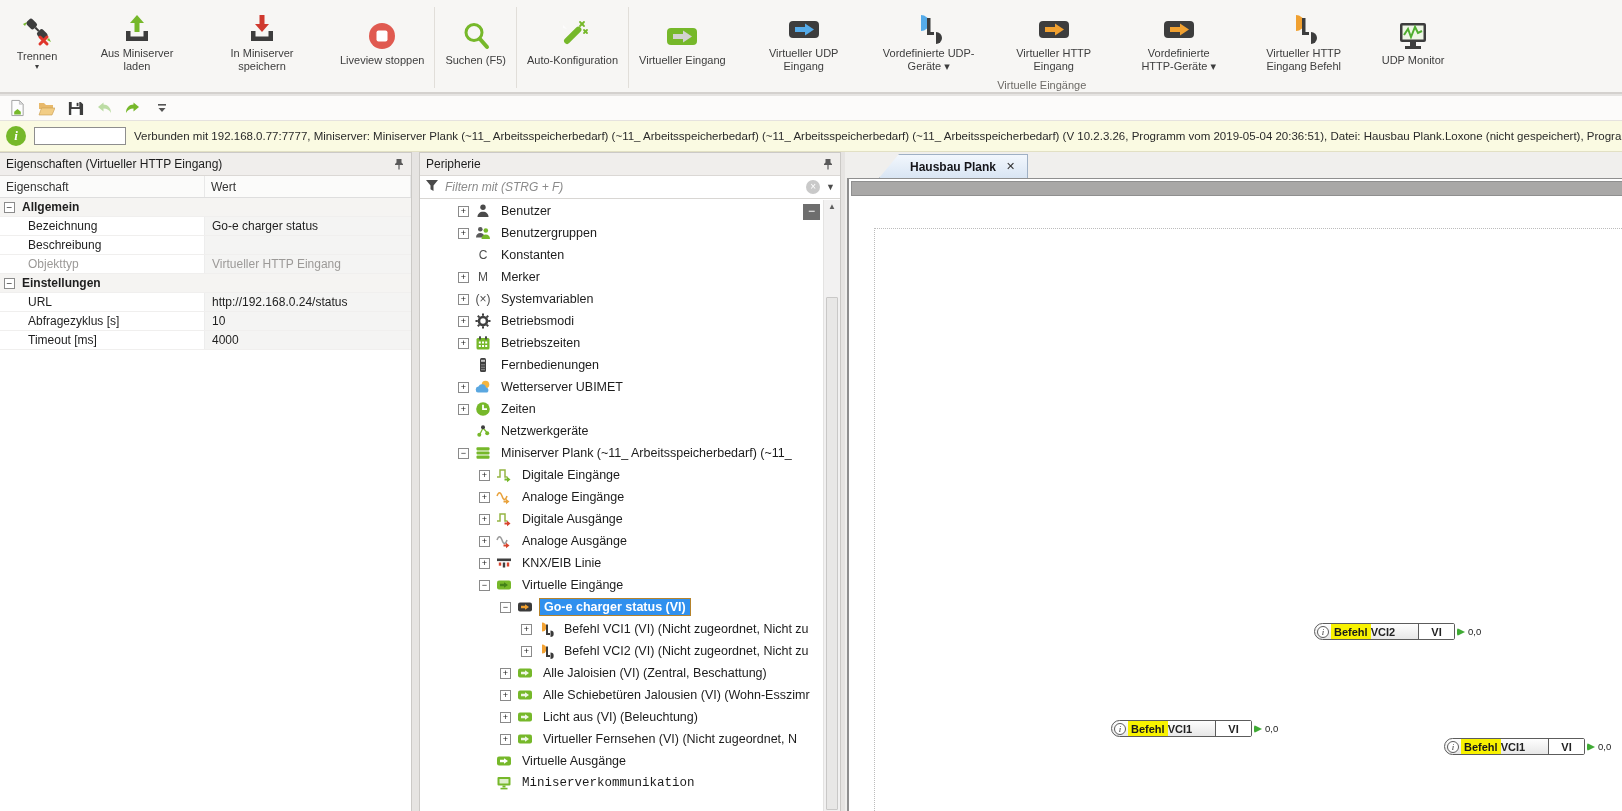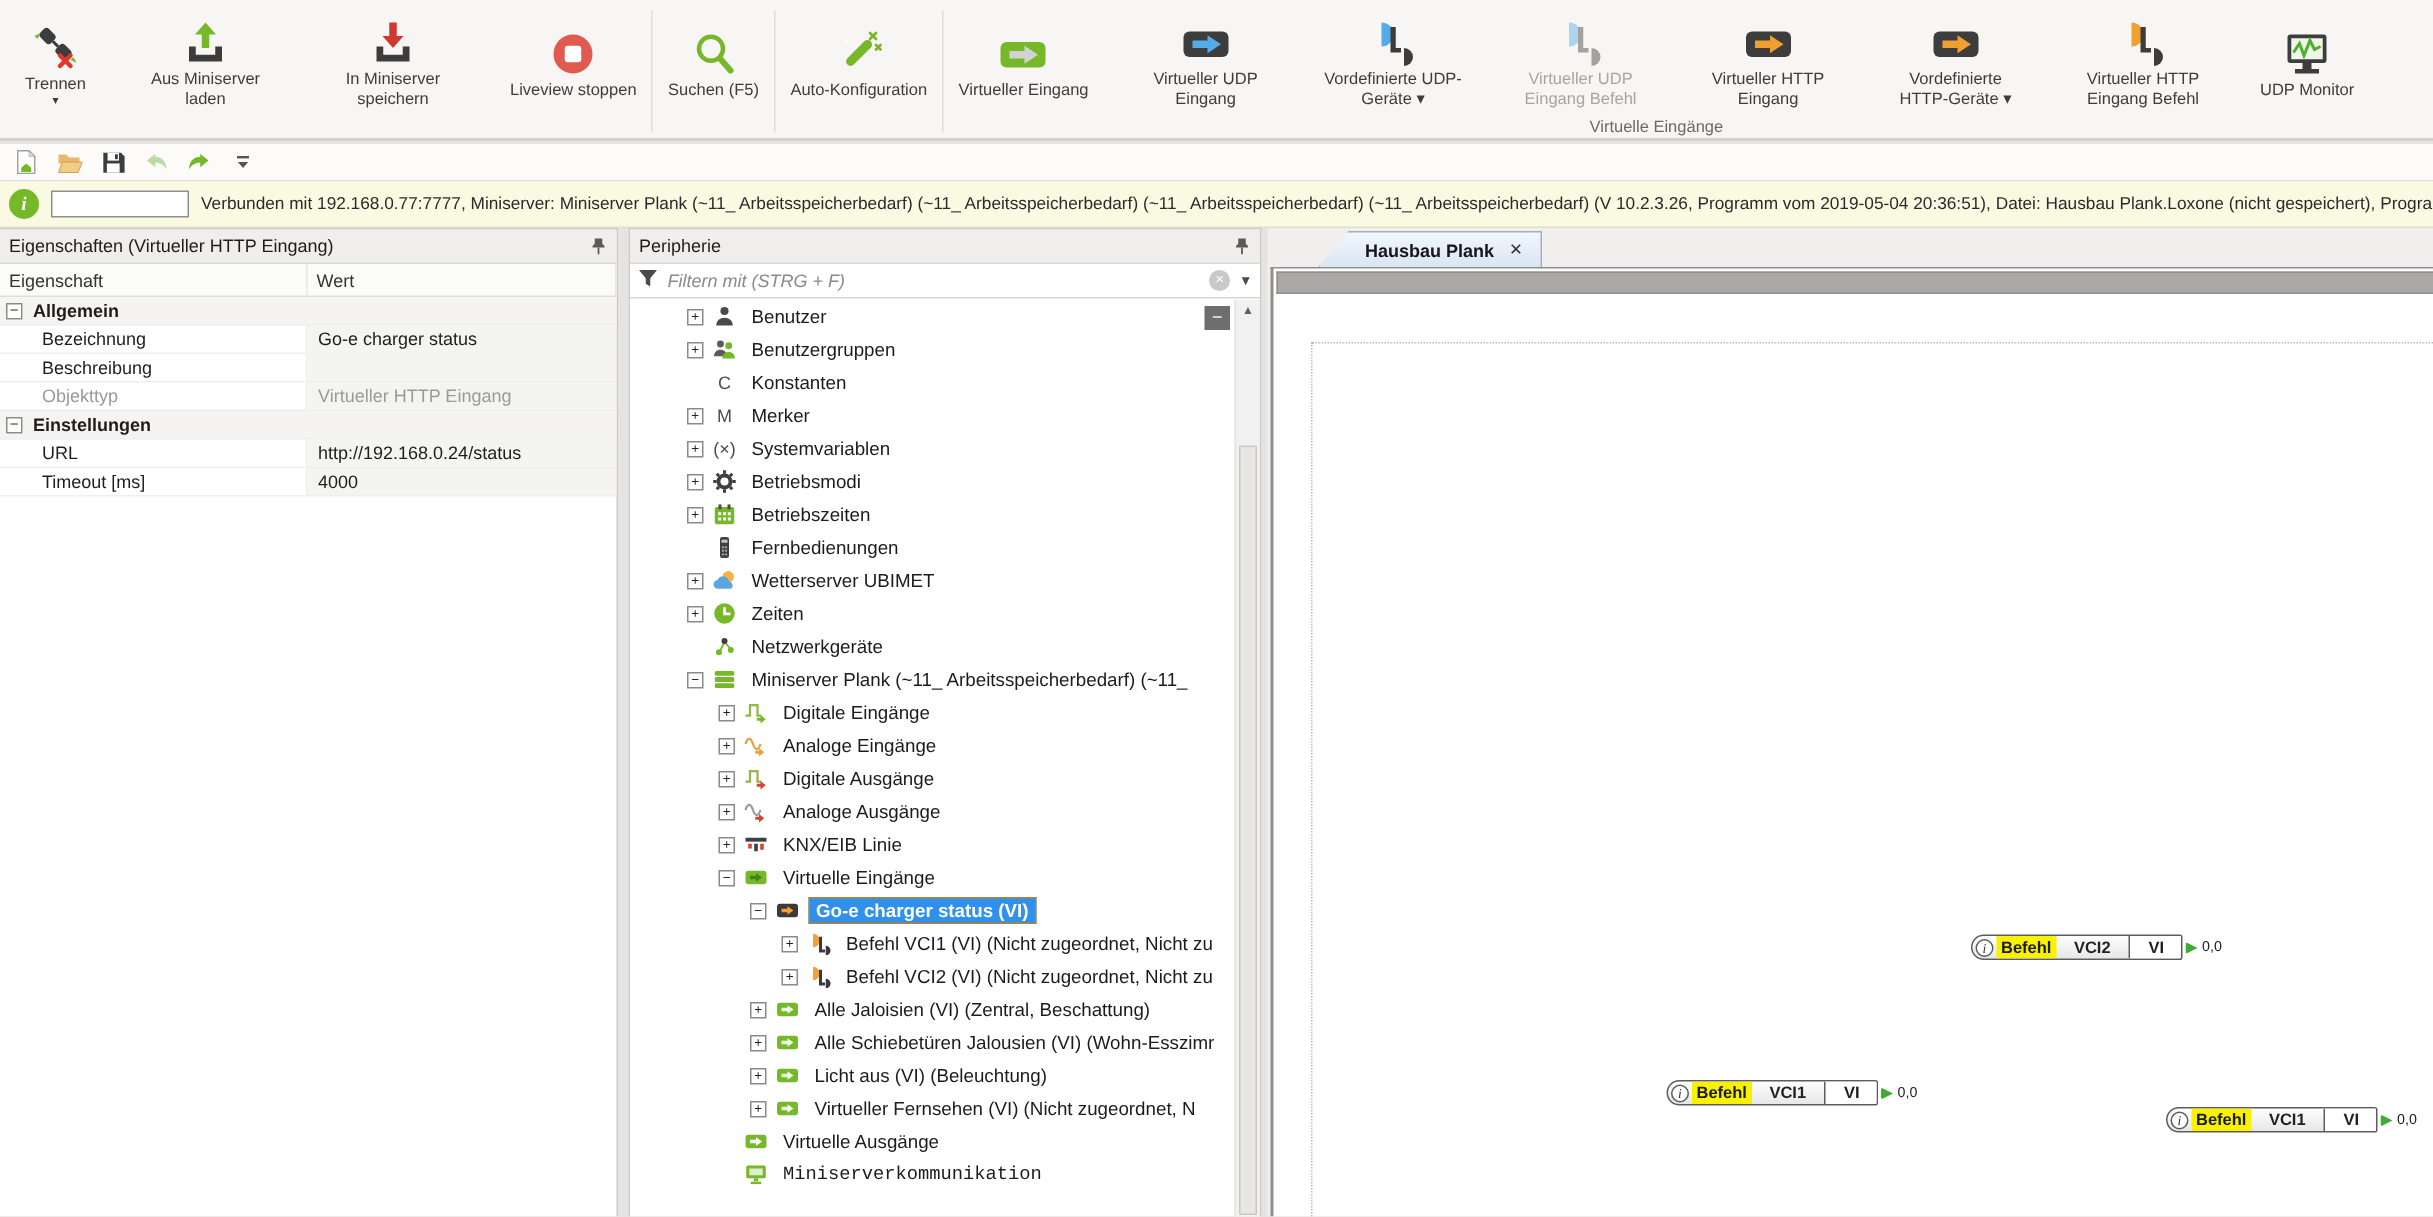--- a/index.html
+++ b/index.html
@@ -73,21 +73,21 @@
   .tab-close { margin-left:10px; font-size:11px; color:#333; cursor:pointer; }
   .canvas-content { position:absolute; top:26px; left:2px; right:0; bottom:0; background:#fff; border-left:2px solid #8f8f8f; border-top:1px solid #8f8f8f; }
   .canvas-topbar { position:absolute; top:2px; left:2px; right:0; height:15px; background:#a9a8a7; border:1px solid #8f8f8f; border-right:none; }
   .page-outline { position:absolute; left:25px; top:49px; right:-2px; bottom:-2px; border-left:1px dotted #bcbcbc; border-top:1px dotted #bcbcbc; }
 
   
   .block { position:absolute; height:17px; display:flex; align-items:center; font-size:11px; }
   .block-body { display:flex; align-items:center; height:17px; width:141px; border:1px solid #5c5c5c; border-radius:9px 2px 2px 9px; background:linear-gradient(#fefefe,#e7e7e7); overflow:hidden; }
   .block-info { width:12px; height:12px; border:1px solid #5c5c5c; border-radius:50%; background:#fff; color:#333; font-size:9px; line-height:11px; text-align:center; font-style:italic; font-family:"Liberation Serif", serif; margin:0 2px 0 2px; flex:none; }
   .block-prefix { background:#f8f200; font-weight:bold; padding:0 3px; height:100%; display:flex; align-items:center; color:#1a1a1a; }
-  .block-name { padding:0 12px; font-weight:bold; color:#222; flex:1; }
+  .block-name { padding:0 0; font-weight:bold; color:#222; flex:1; }
   .block-port { border-left:1px solid #5c5c5c; background:#fff; width:36px; height:100%; display:flex; align-items:center; justify-content:center; font-weight:bold; color:#222; flex:none; }
   .block-out { width:0; height:0; border-top:4.5px solid transparent; border-bottom:4.5px solid transparent; border-left:8px solid #3faa34; margin-left:2px; border-radius:2px; }
   .block-value { font-size:9.5px; color:#222; margin-left:3px; }
 </style>
 </head>
 <body>
 
 <div id="app">
 
   <div class="ribbon" id="ribbon">
@@ -191,30 +191,20 @@
         </div>
         <div class="rbtn">
           <div class="ricon">
             <svg width="34" height="32" viewBox="0 0 34 32">
               <path d="M9 2a8 8 0 0 1 0 16z" fill="#55abe9"></path>
               <path d="M15 5h3.5v14H22v3h-7z" fill="#3d3d3d"></path>
               <path d="M24 19a6 6 0 0 1 0 12z" fill="#3d3d3d"></path>
             </svg>
           </div>
           <div class="rlabel">Vordefinierte UDP-Geräte ▾</div>
-        </div>
-        <div class="rbtn disabled">
-          <div class="ricon">
-            <svg width="34" height="32" viewBox="0 0 34 32">
-              <path d="M9 2a8 8 0 0 1 0 16z" fill="#55abe9"></path>
-              <path d="M15 5h3.5v14H22v3h-7z" fill="#3d3d3d"></path>
-              <path d="M24 19a6 6 0 0 1 0 12z" fill="#3d3d3d"></path>
-            </svg>
-          </div>
-          <div class="rlabel">Virtueller UDP Eingang Befehl</div>
         </div>
         <div class="rbtn">
           <div class="ricon">
             <svg width="34" height="30" viewBox="0 0 34 30">
               <rect x="2" y="7" width="30" height="17" rx="4" fill="#3d3d3d"></rect>
               <path d="M8 13h10v-3.5l9 6-9 6V18H8z" fill="#f0a030"></path>
             </svg>
           </div>
           <div class="rlabel">Virtueller HTTP Eingang</div>
         </div>
@@ -330,20 +320,24 @@
         </div>
         <div class="prow group">
           <div class="pname"><span class="collapse-box">−</span>Einstellungen</div>
           <div class="pval"></div>
         </div>
         <div class="prow">
           <div class="pname">URL</div>
           <div class="pval">http://192.168.0.24/status</div>
         </div>
         <div class="prow">
+          <div class="pname">Abfragezyklus [s]</div>
+          <div class="pval">10</div>
+        </div>
+        <div class="prow">
           <div class="pname">Timeout [ms]</div>
           <div class="pval">4000</div>
         </div>
       </div>
   </div>
 
   <div class="periph-panel">
     <div class="panel-title">
       <span>Peripherie</span>
       <span class="pin" id="pin2"><svg width="12" height="13" viewBox="0 0 12 13">

